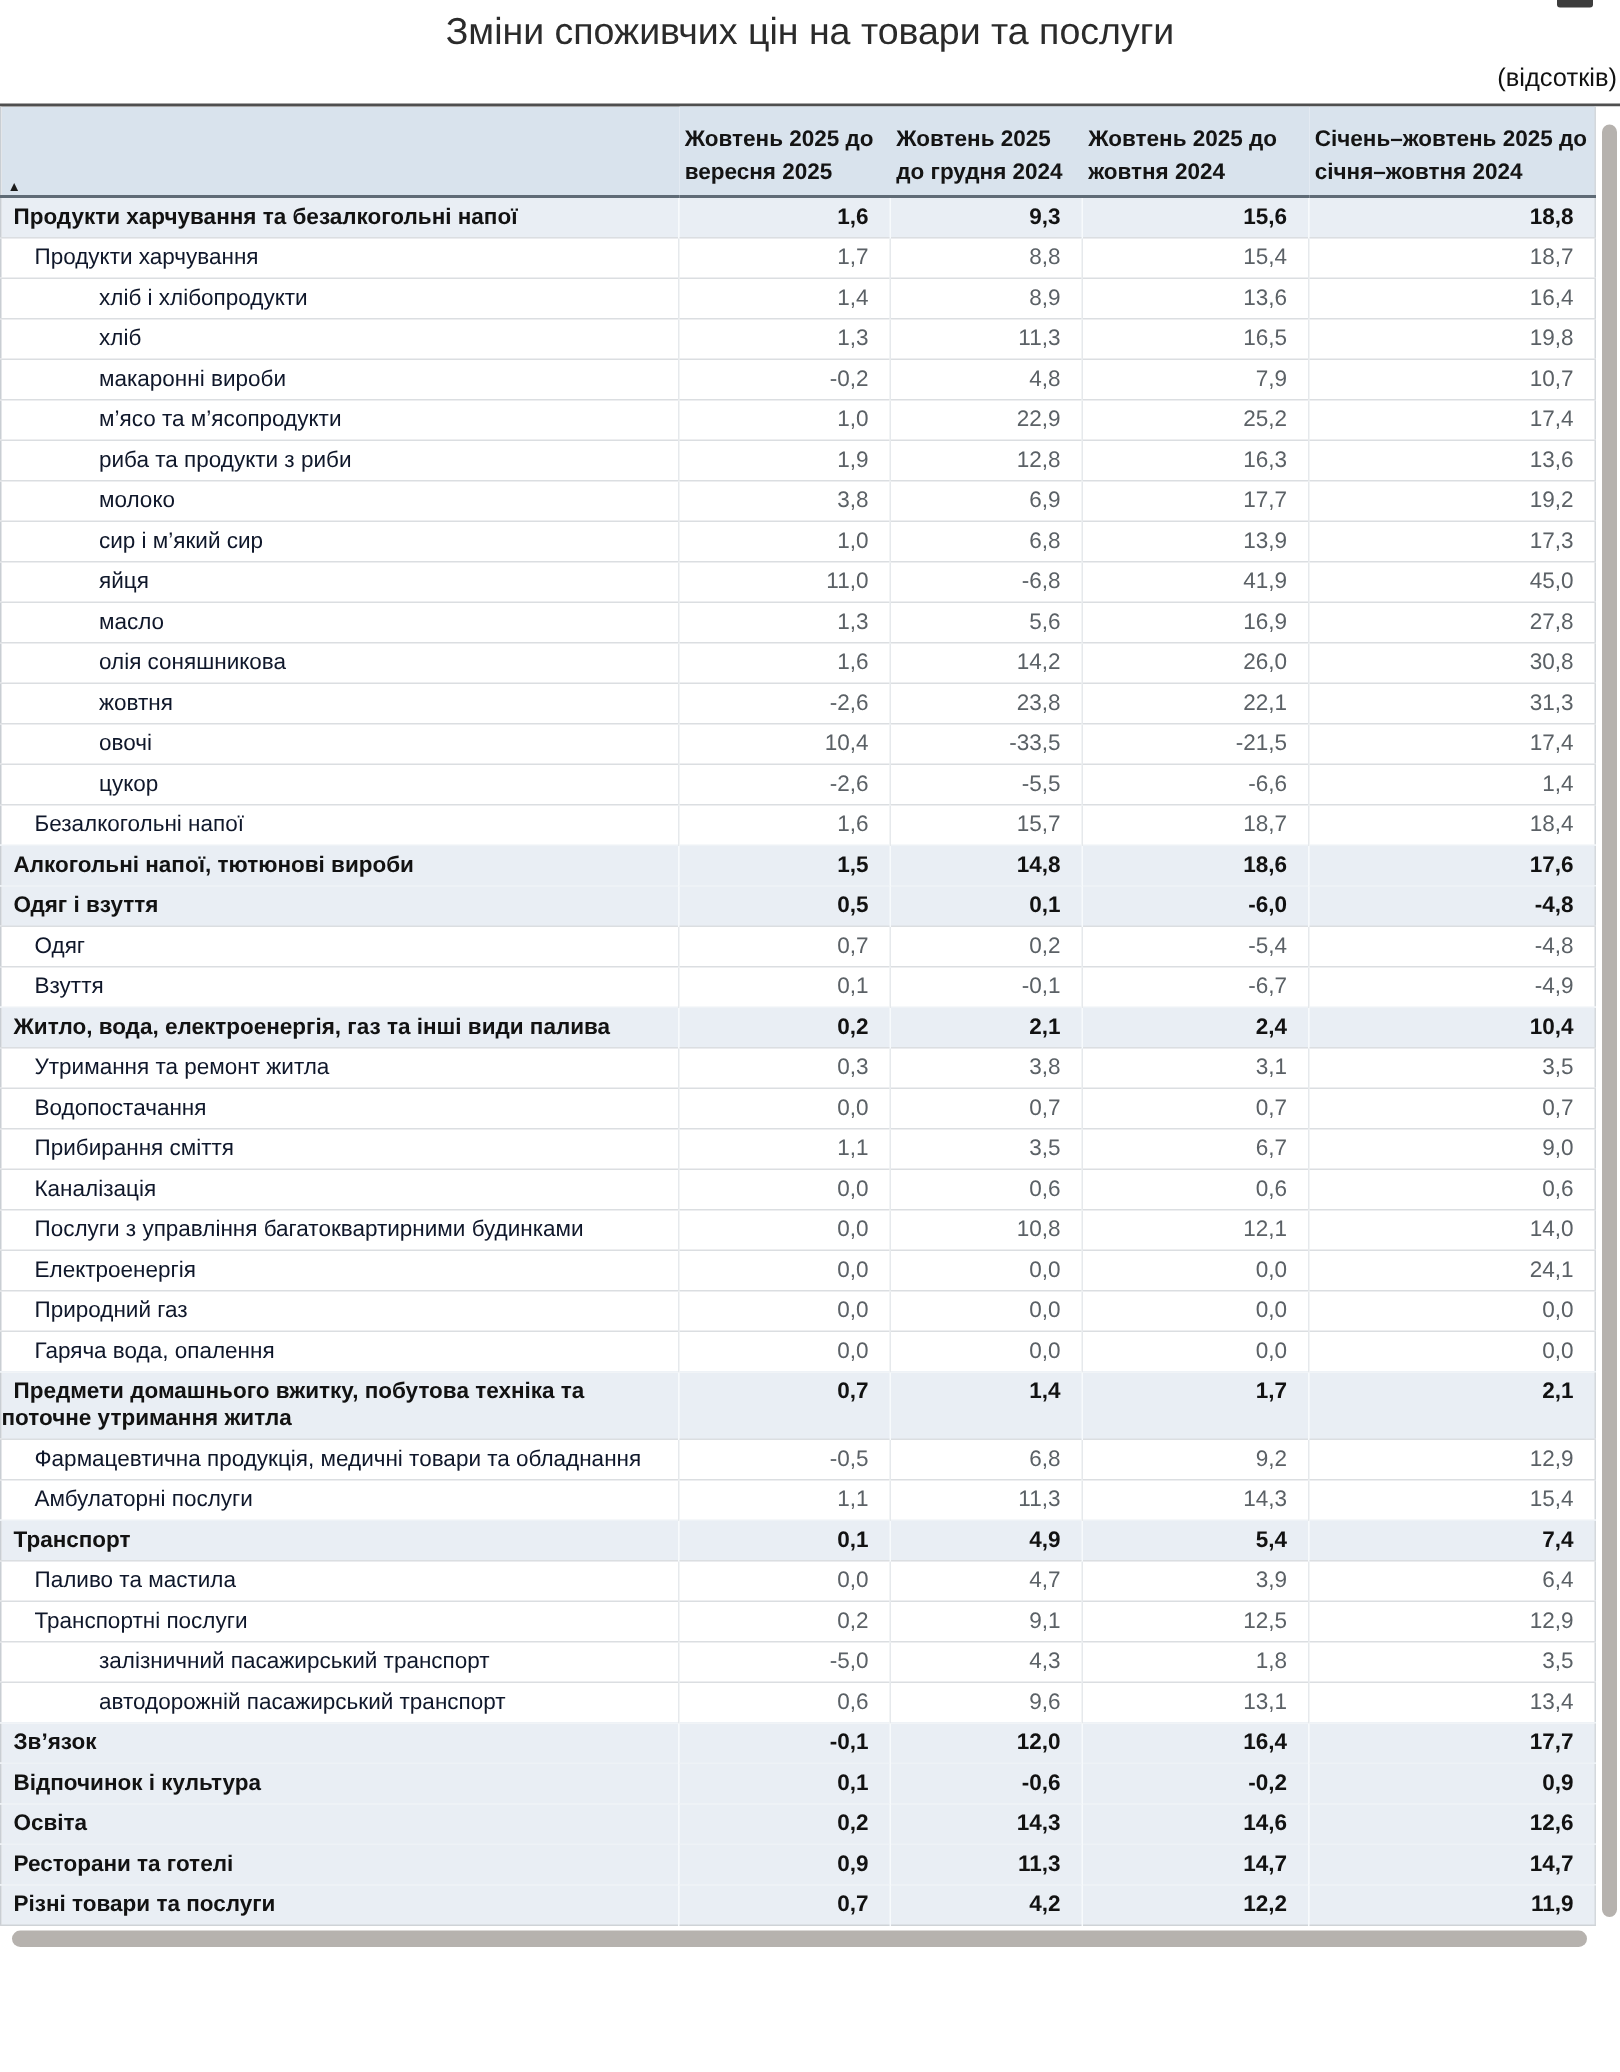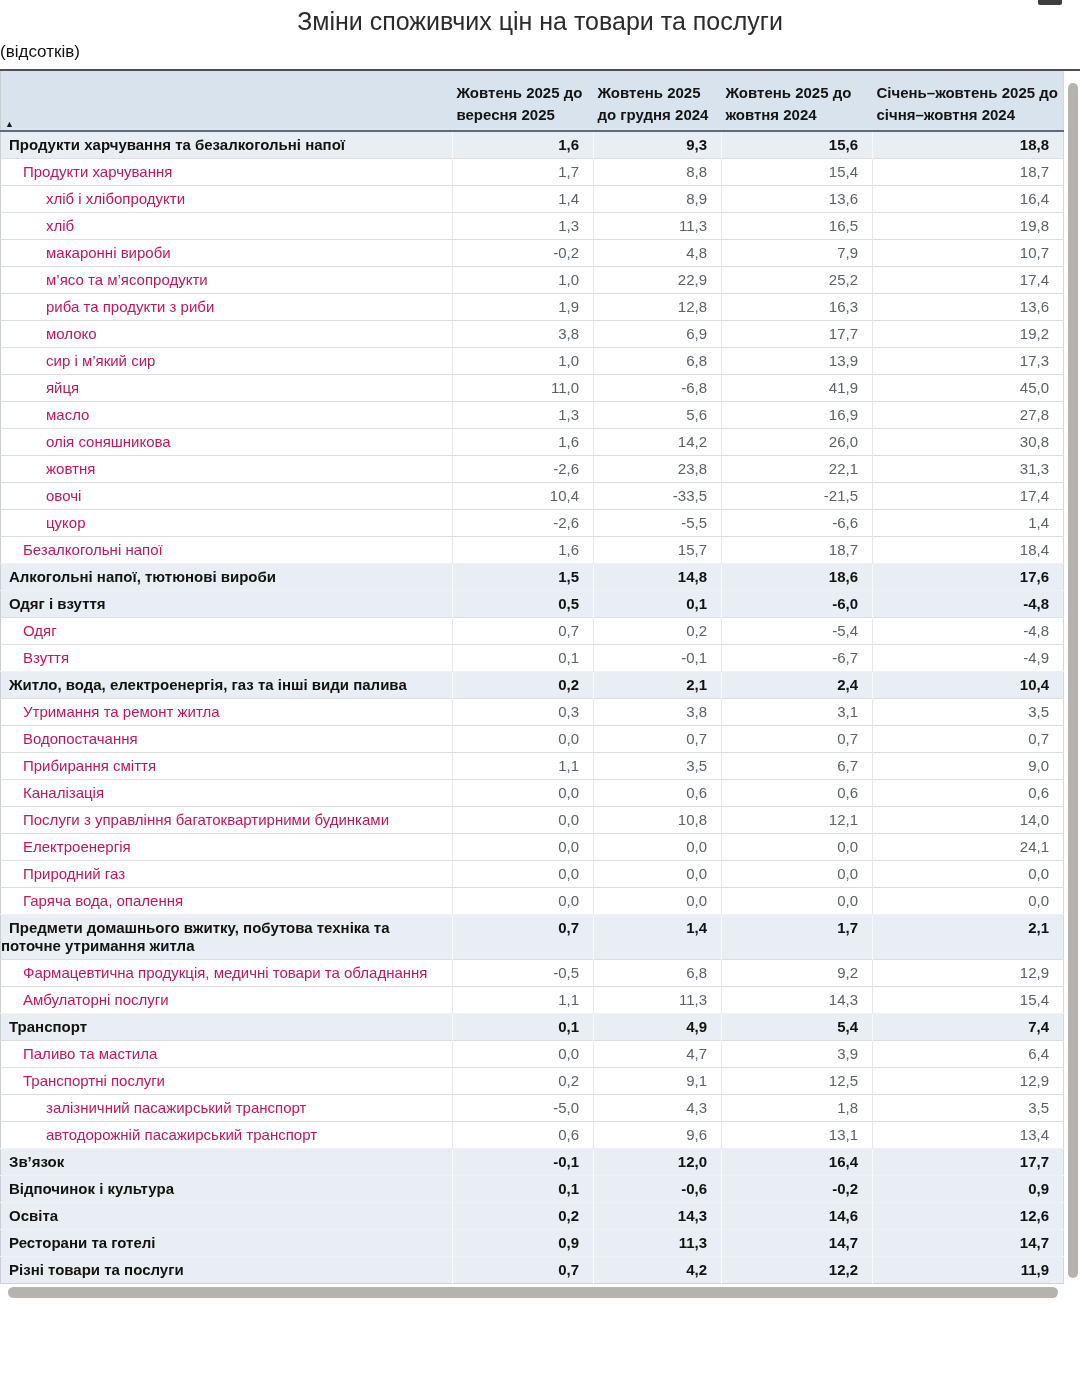--- a/index.html
+++ b/index.html
@@ -3,47 +3,47 @@
 <meta charset="utf-8">
 <style>
   html,body { margin:0; padding:0; background:#fff; }
   body { width:1080px; font-family:"Liberation Sans", sans-serif; color:#1a1a1a; }
   .page { position:relative; width:1080px; height:1381px; overflow:hidden; background:#fff; }
 
   .top-icon { position:absolute; top:0; right:18px; width:24px; height:5px;
               background:#3d3d3d; border-radius:0 0 2px 2px; }
 
   .title { text-align:center; font-size:25px; line-height:27px; padding-top:8px; color:#2b2b2b; }
-  .unit  { text-align:left; font-size:17px; line-height:20px; padding:7px 2px 7px 0; color:#111; }
+  .unit  { text-align:right; font-size:17px; line-height:20px; padding:7px 2px 7px 0; color:#111; }
 
   .table-outer { border-top:2px solid #4f4f4f; display:flex; align-items:stretch; }
 
   table { border-collapse:collapse; table-layout:fixed; width:1063px;
           border-left:1px solid #c9ced3; border-right:1px solid #d4d8dc; border-bottom:1px solid #cfd3d7; }
 
   thead th { background:#d9e3ed; font-weight:bold; font-size:15px; color:#141414;
              vertical-align:top; padding:11px 4px 4px; line-height:22px;
              border-bottom:2px solid #5f6b76; text-align:left; }
   th.corner { position:relative; }
   .sort-icon { position:absolute; left:4px; bottom:1px; font-size:9px; color:#1a1a1a; line-height:9px; }
 
   tbody td { font-size:15px; line-height:18px; padding:4px 0 4px; vertical-align:top;
              border-top:1px solid #dbdee1; background:#fff; }
   tbody tr:first-child td { border-top:none; }
 
-  td.label { color:#be185d; padding-right:6px; }
+  td.label { color:#0f172a; padding-right:6px; }
   td.val   { text-align:right; color:#5b6166; padding-right:14px; border-left:1px solid #e6e9ec; }
 
   tr.section td { background:#e9eef4; color:#121212; font-weight:bold; }
   tr.section td.val { border-left-color:#f7fafc; }
   tr.section td { border-top-color:#eef2f6; }
 
   tr.lvl0 td.label { text-indent:8px; }
   tr.lvl1 td.label { text-indent:22px; }
-  tr.lvl2 td.label { text-indent:45px; }
+  tr.lvl2 td.label { text-indent:45px;padding-left:20px; }
 
   .vrail  { width:17px; position:relative; background:#fff; }
   .vthumb { position:absolute; top:12px; bottom:6px; left:4px; width:10px;
             background:#b6b2ae; border-radius:6px; }
 
   .hbar   { position:relative; height:18px; }
   .hthumb { position:absolute; left:8px; right:22px; top:3px; height:11px;
             background:#b6b2ae; border-radius:6px; }
 </style>
 </head>

